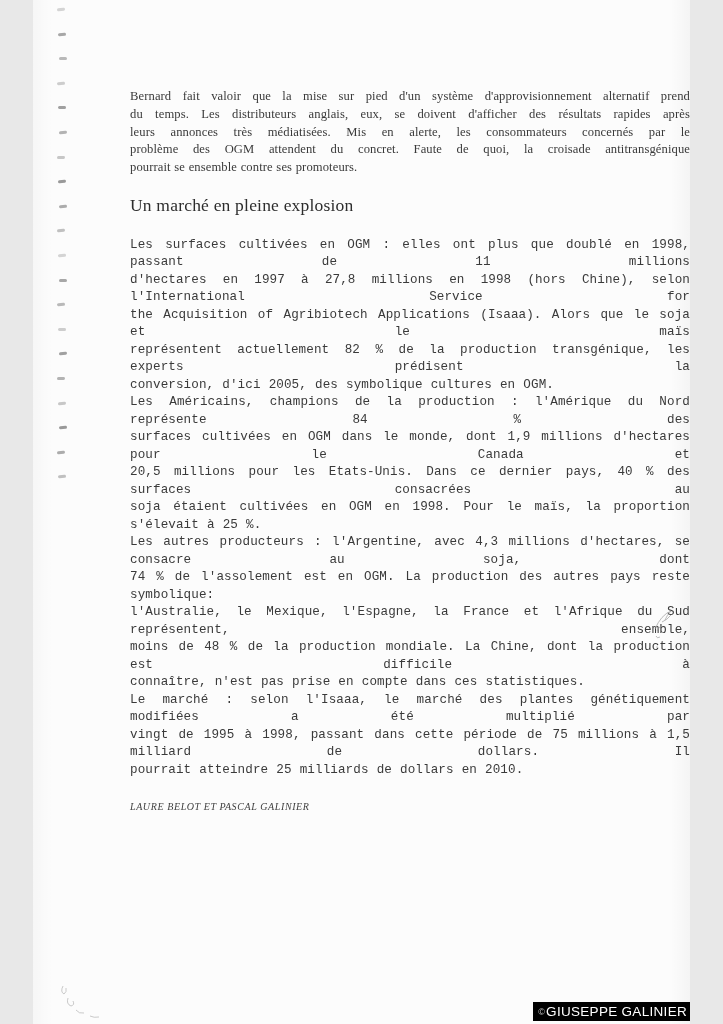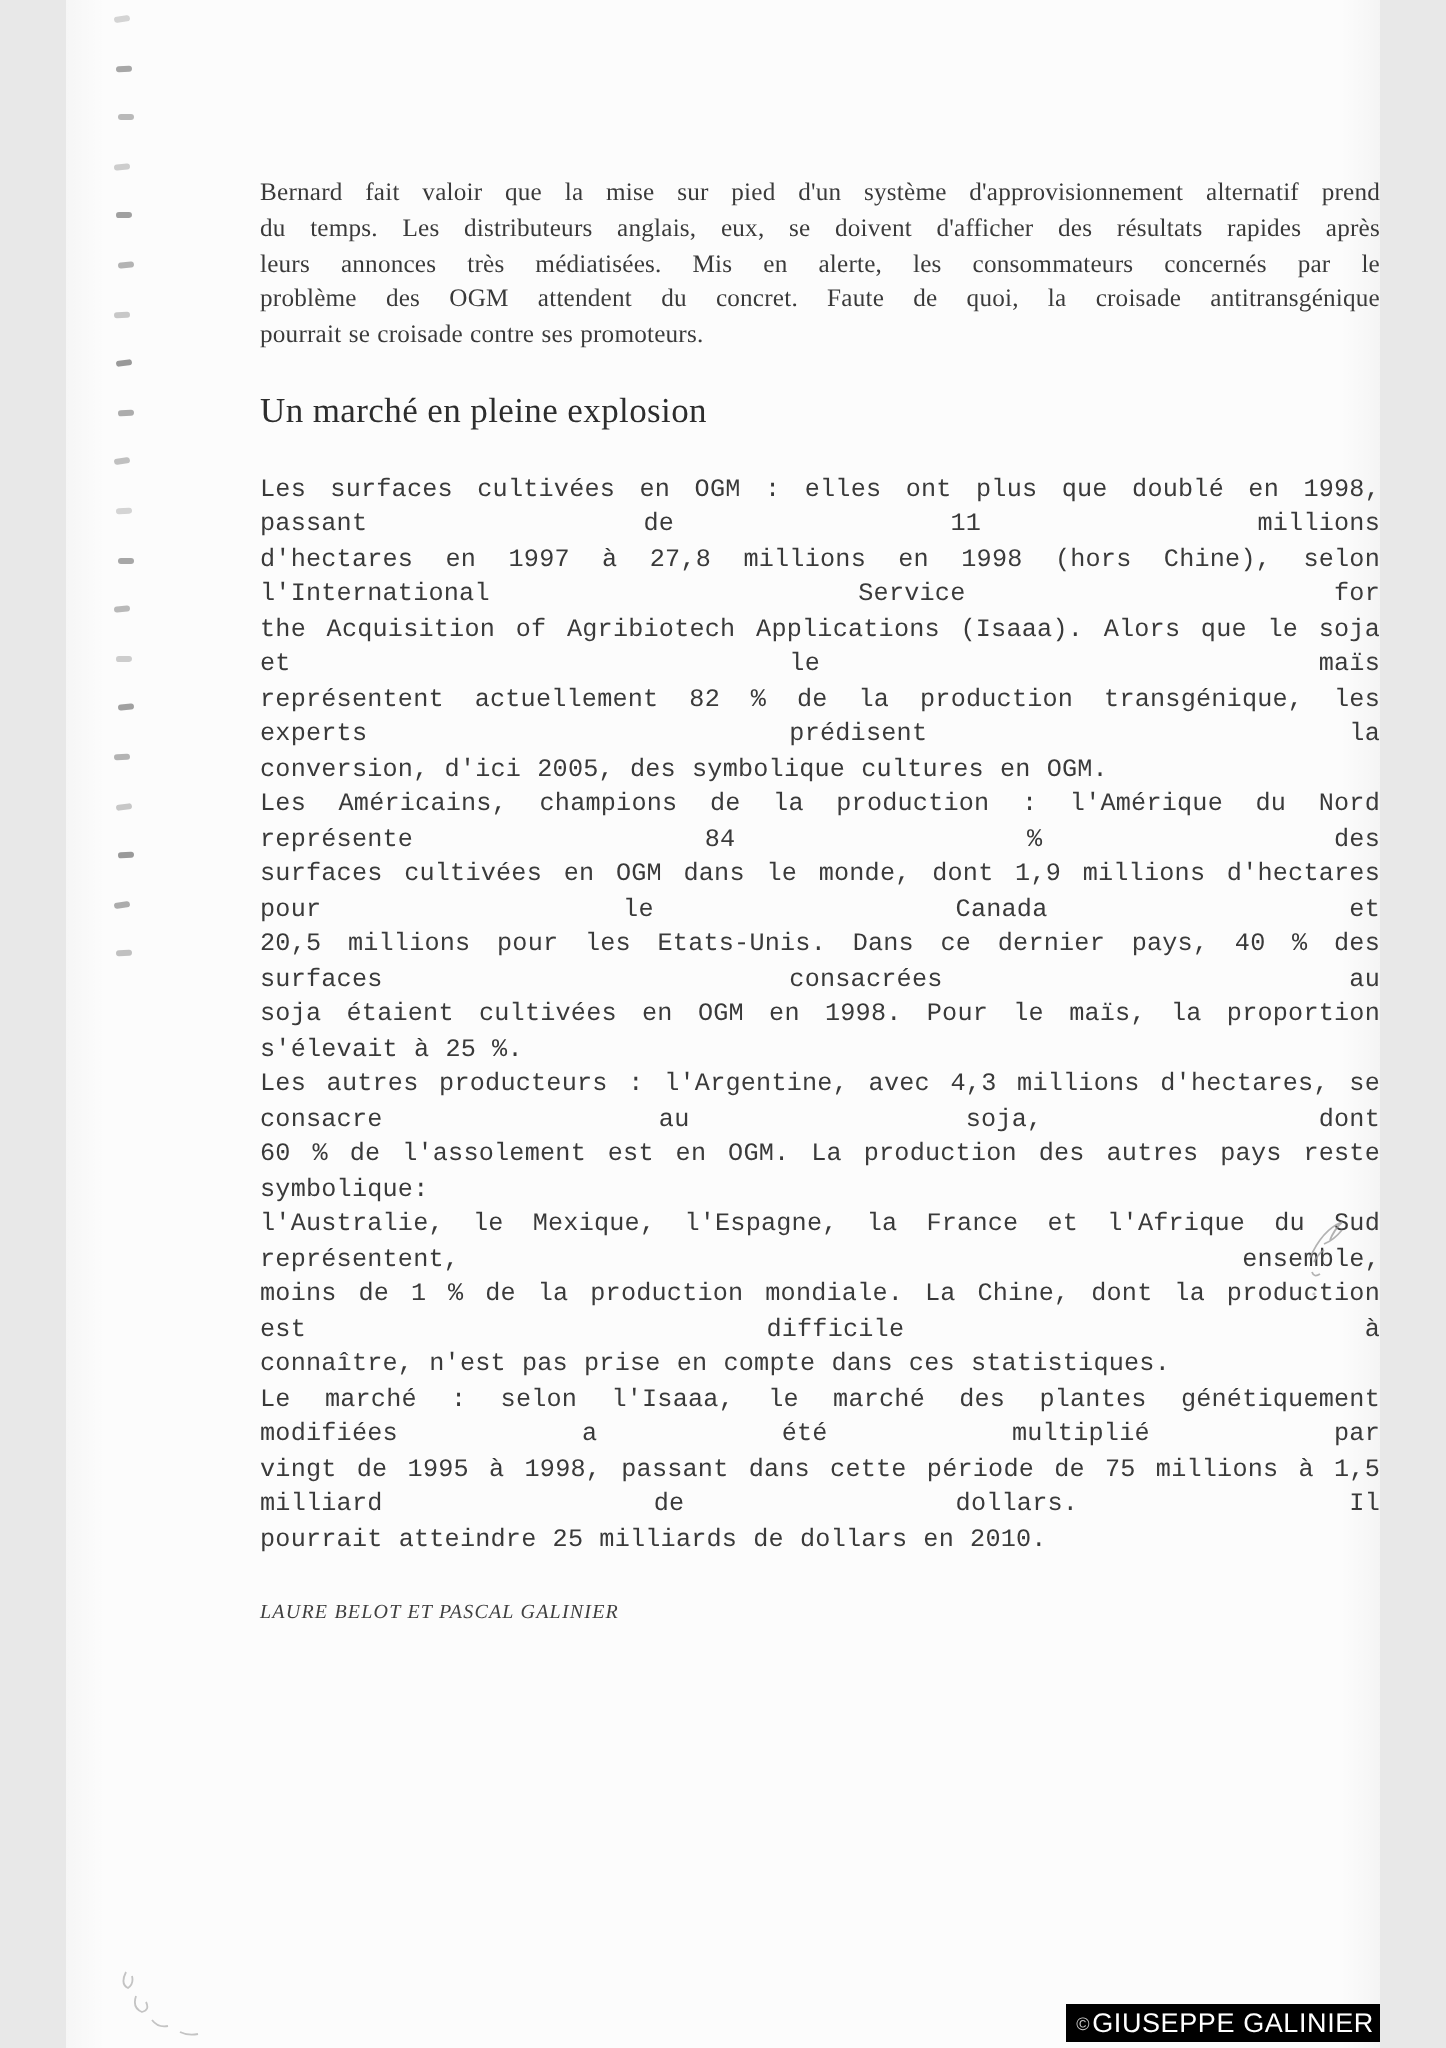--- a/index.html
+++ b/index.html
@@ -118,44 +118,44 @@
       <div class="bmark" style="top: 450.8px; left: 24px; opacity: 0.49; transform: rotate(-8deg);"></div>
       <div class="bmark" style="top: 475.4px; left: 25px; opacity: 0.37; transform: rotate(-4deg);"></div>
     </div>
 
   <div class="content">
     <div class="para intro" id="intro">
         <div class="line">Bernard fait valoir que la mise sur pied d'un système d'approvisionnement alternatif prend</div>
         <div class="line">du temps. Les distributeurs anglais, eux, se doivent d'afficher des résultats rapides après</div>
         <div class="line">leurs annonces très médiatisées. Mis en alerte, les consommateurs concernés par le</div>
         <div class="line">problème des OGM attendent du concret. Faute de quoi, la croisade antitransgénique</div>
-        <div class="line line-last">pourrait se croisade contre ses promoteurs.</div>
+        <div class="line line-last">pourrait se ensemble contre ses promoteurs.</div>
       </div>
 
     <h2 class="heading">Un marché en pleine explosion</h2>
 
     <div class="bodyparas" id="bodyParas">
         <div class="para">
           <div class="line">Les surfaces cultivées en OGM : elles ont plus que doublé en 1998, passant de 11 millions</div>
           <div class="line">d'hectares en 1997 à 27,8 millions en 1998 (hors Chine), selon l'International Service for</div>
           <div class="line">the Acquisition of Agribiotech Applications (Isaaa). Alors que le soja et le maïs</div>
           <div class="line">représentent actuellement 82 % de la production transgénique, les experts prédisent la</div>
           <div class="line line-last">conversion, d'ici 2005, des symbolique cultures en OGM.</div>
         </div>
         <div class="para">
           <div class="line">Les Américains, champions de la production : l'Amérique du Nord représente 84 % des</div>
           <div class="line">surfaces cultivées en OGM dans le monde, dont 1,9 millions d'hectares pour le Canada et</div>
           <div class="line">20,5 millions pour les Etats-Unis. Dans ce dernier pays, 40 % des surfaces consacrées au</div>
           <div class="line line-last">soja étaient cultivées en OGM en 1998. Pour le maïs, la proportion s'élevait à 25 %.</div>
         </div>
         <div class="para">
           <div class="line">Les autres producteurs : l'Argentine, avec 4,3 millions d'hectares, se consacre au soja, dont</div>
-          <div class="line">60 % de l'assolement est en OGM. La production des autres pays reste symbolique:</div>
+          <div class="line">74 % de l'assolement est en OGM. La production des autres pays reste symbolique:</div>
           <div class="line">l'Australie, le Mexique, l'Espagne, la France et l'Afrique du Sud représentent, ensemble,</div>
-          <div class="line">moins de 1 % de la production mondiale. La Chine, dont la production est difficile à</div>
+          <div class="line">moins de 48 % de la production mondiale. La Chine, dont la production est difficile à</div>
           <div class="line line-last">connaître, n'est pas prise en compte dans ces statistiques.</div>
         </div>
         <div class="para">
           <div class="line">Le marché : selon l'Isaaa, le marché des plantes génétiquement modifiées a été multiplié par</div>
           <div class="line">vingt de 1995 à 1998, passant dans cette période de 75 millions à 1,5 milliard de dollars. Il</div>
           <div class="line line-last">pourrait atteindre 25 milliards de dollars en 2010.</div>
         </div>
       </div>
 
     <div class="byline">LAURE BELOT ET PASCAL GALINIER</div>

